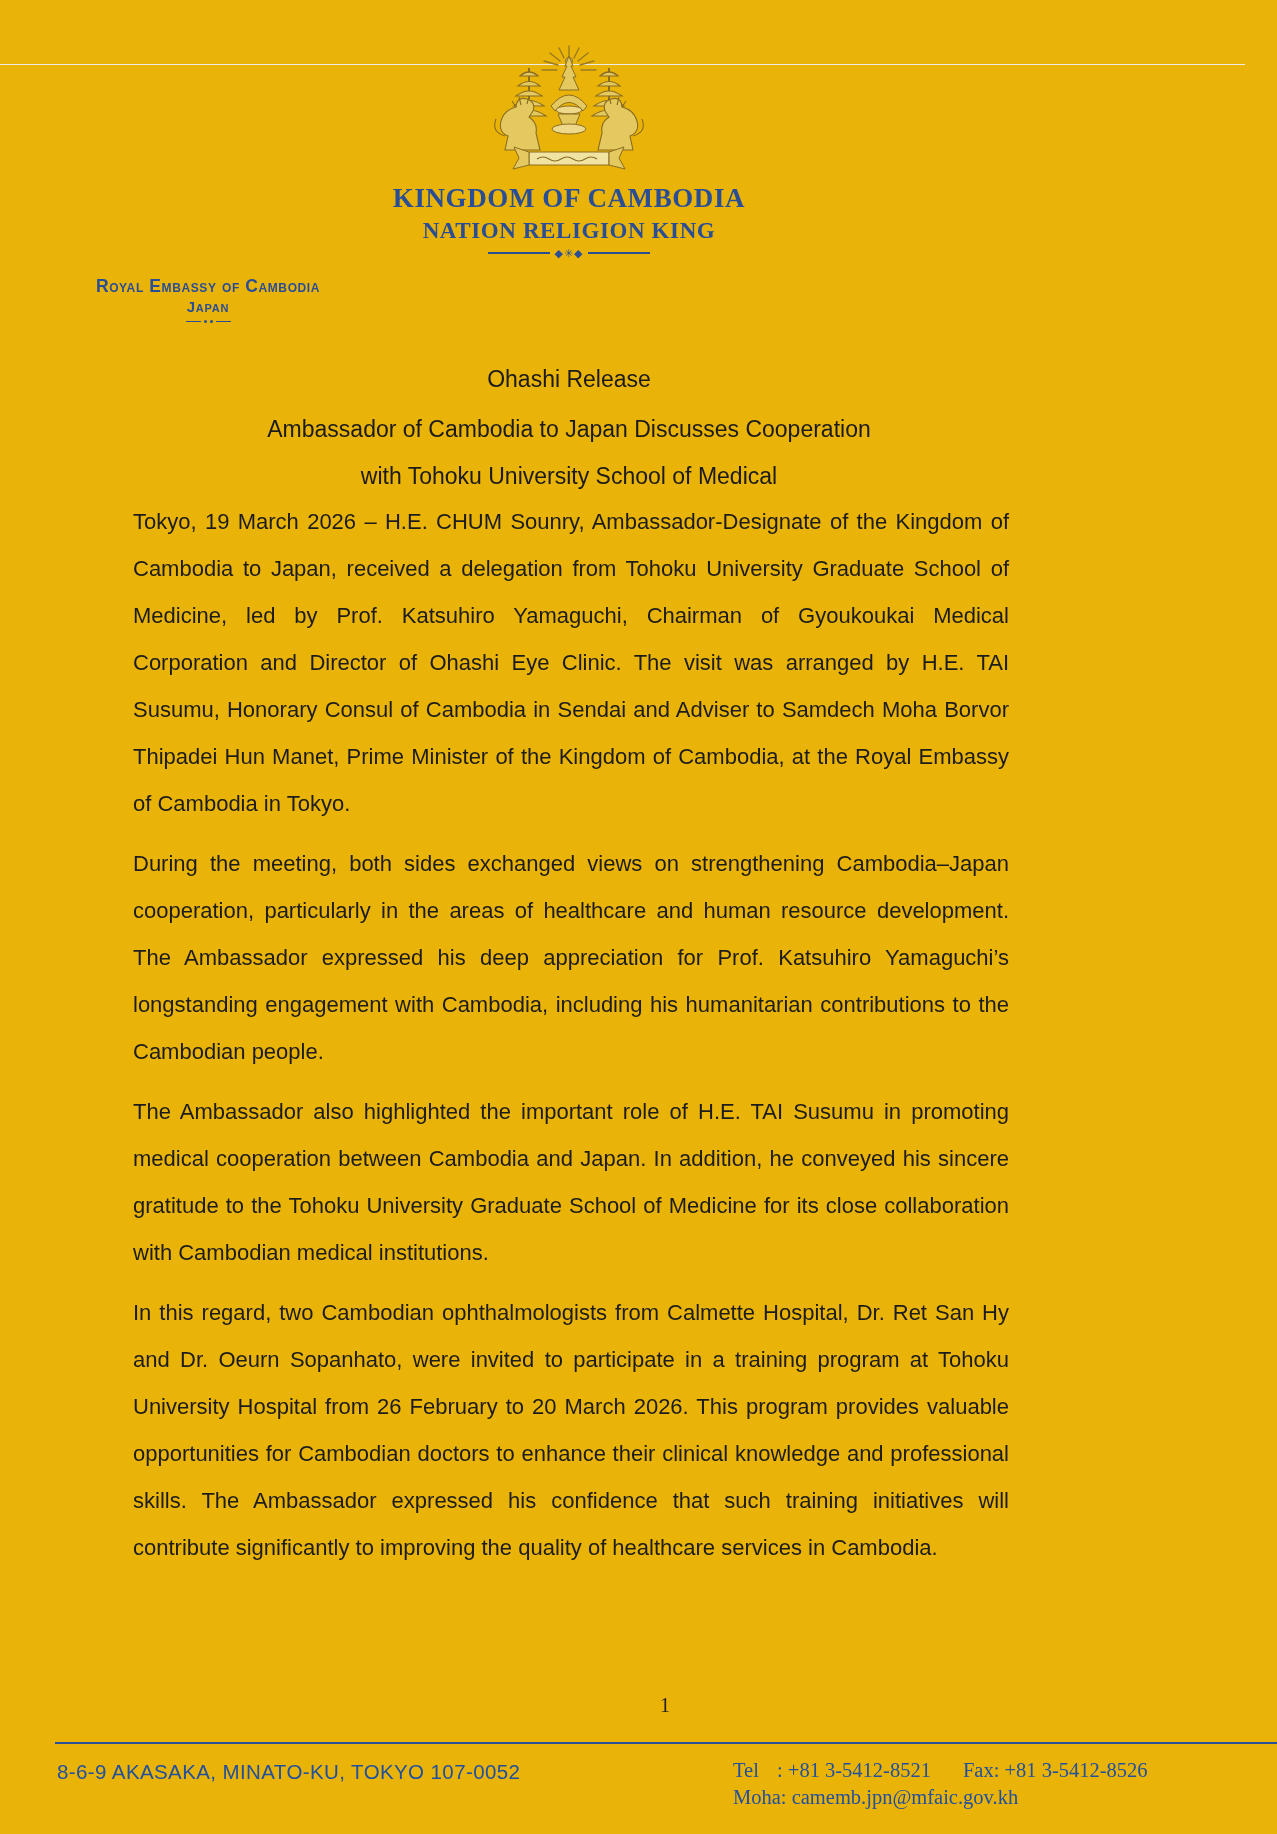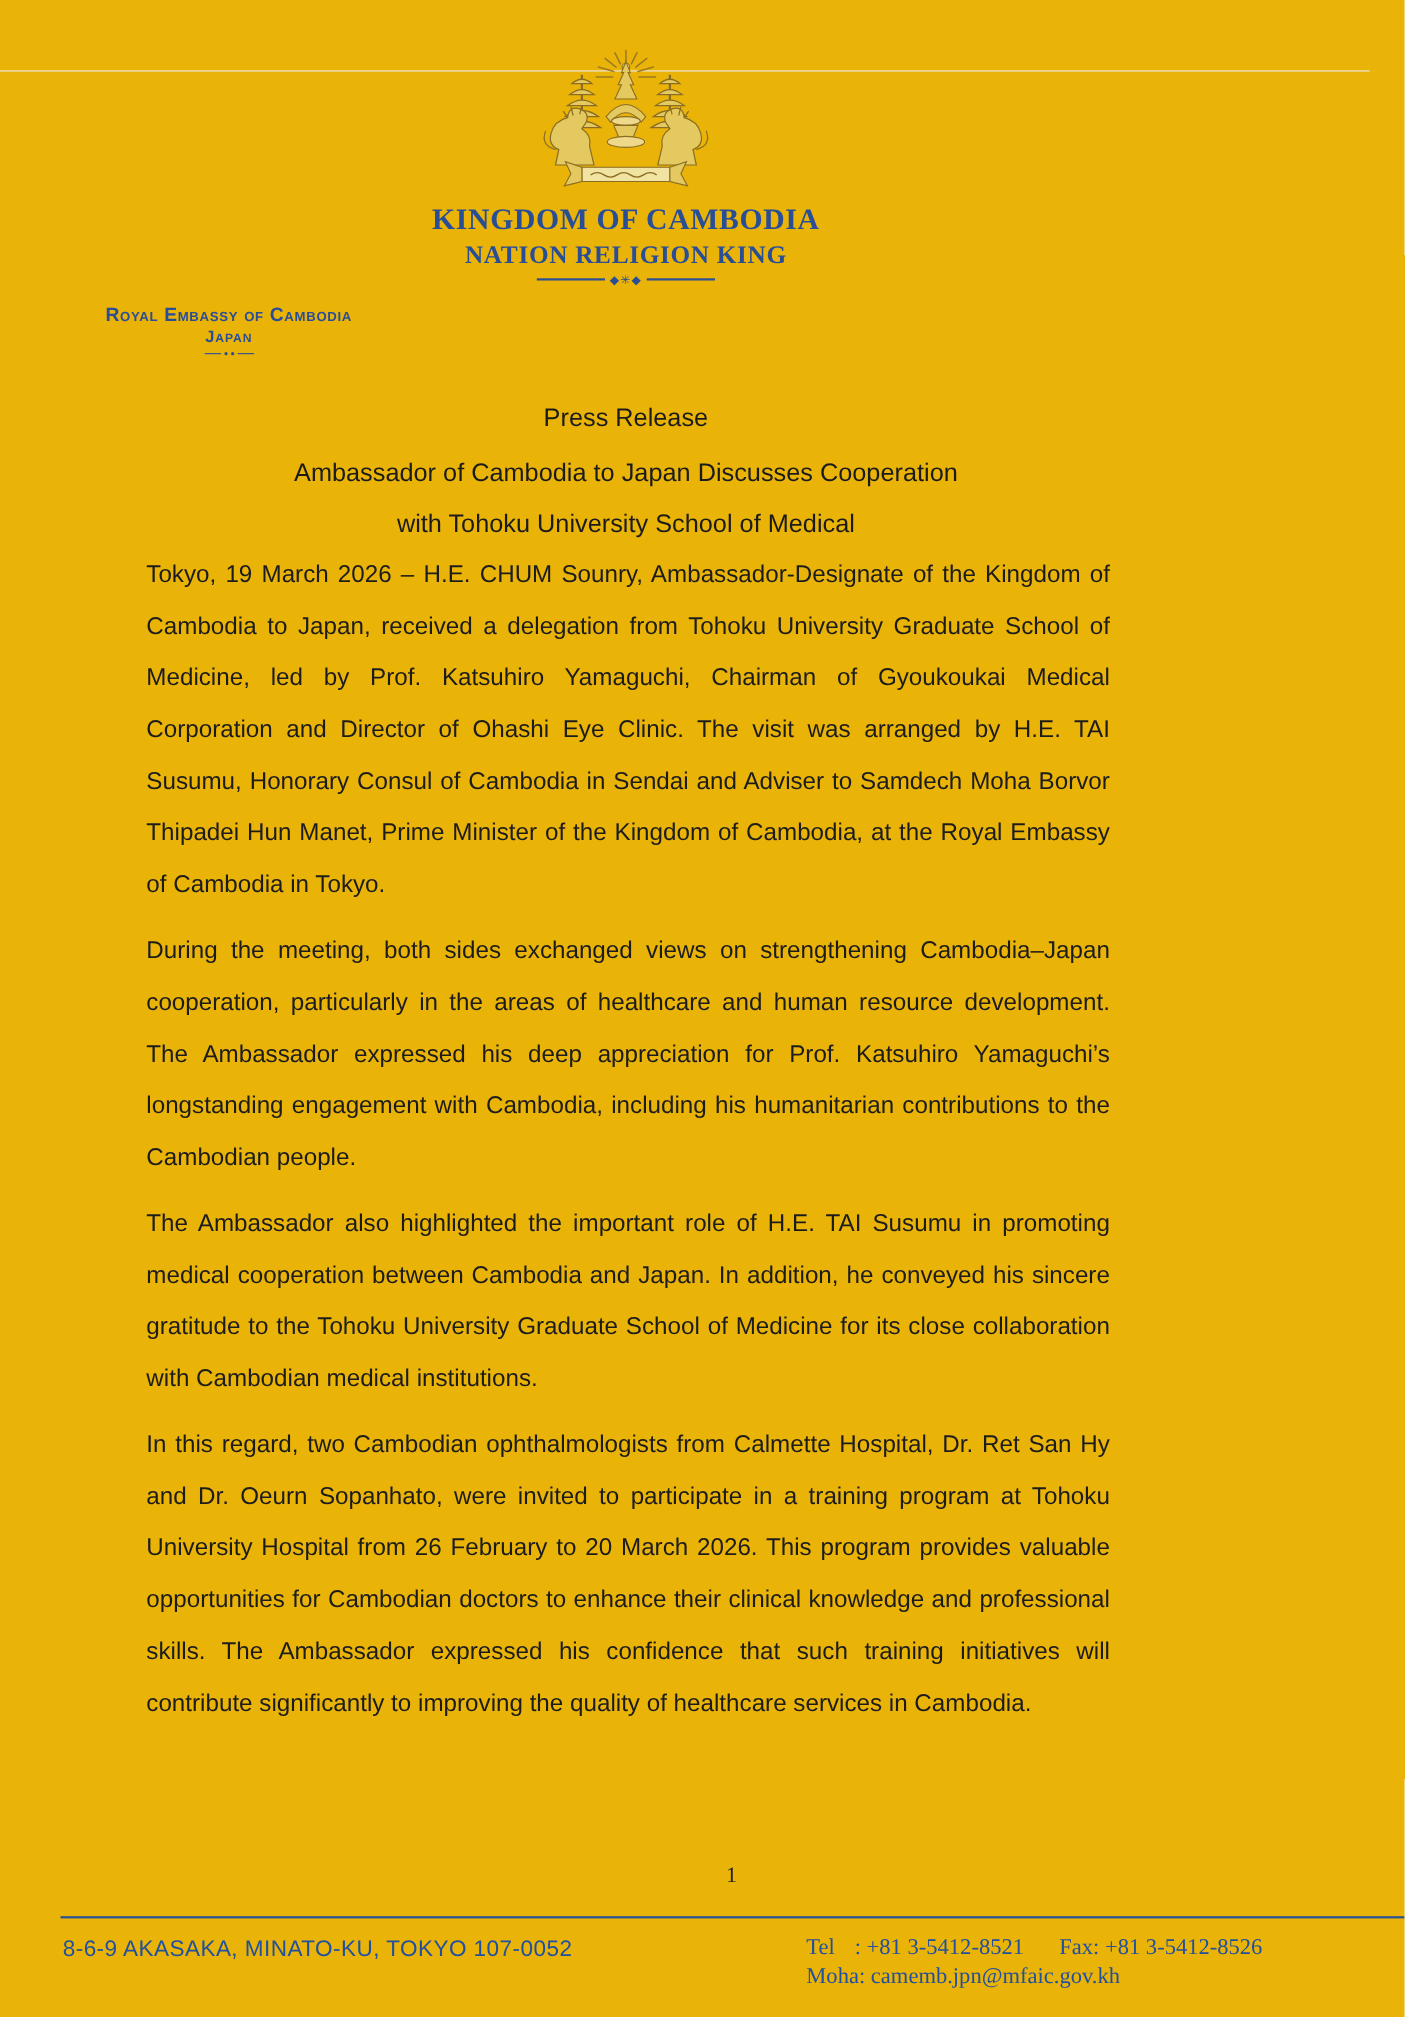--- a/index.html
+++ b/index.html
@@ -145,21 +145,21 @@
     <div class="embassy-l2">Japan</div>
     <div class="mini-orn">
       <span class="mln"></span>
       <span class="dot"></span>
       <span class="dot"></span>
       <span class="mln"></span>
     </div>
   </div>
 
   <div class="release">
-    <div class="pr">Press Release</div>
+    <div class="pr">Ohashi Release</div>
     <div class="h1">Ambassador of Cambodia to Japan Discusses Cooperation</div>
     <div class="h2">with Tohoku University School of Medical</div>
   </div>
 
   <div class="bodytext">
     <p>Tokyo, 19 March 2026 – H.E. CHUM Sounry, Ambassador-Designate of the Kingdom of Cambodia to Japan, received a delegation from Tohoku University Graduate School of Medicine, led by Prof. Katsuhiro Yamaguchi, Chairman of Gyoukoukai Medical Corporation and Director of Ohashi Eye Clinic. The visit was arranged by H.E. TAI Susumu, Honorary Consul of Cambodia in Sendai and Adviser to Samdech Moha Borvor Thipadei Hun Manet, Prime Minister of the Kingdom of Cambodia, at the Royal Embassy of Cambodia in Tokyo.</p>
     <p>During the meeting, both sides exchanged views on strengthening Cambodia–Japan cooperation, particularly in the areas of healthcare and human resource development. The Ambassador expressed his deep appreciation for Prof. Katsuhiro Yamaguchi’s longstanding engagement with Cambodia, including his humanitarian contributions to the Cambodian people.</p>
     <p>The Ambassador also highlighted the important role of H.E. TAI Susumu in promoting medical cooperation between Cambodia and Japan. In addition, he conveyed his sincere gratitude to the Tohoku University Graduate School of Medicine for its close collaboration with Cambodian medical institutions.</p>
     <p>In this regard, two Cambodian ophthalmologists from Calmette Hospital, Dr. Ret San Hy and Dr. Oeurn Sopanhato, were invited to participate in a training program at Tohoku University Hospital from 26 February to 20 March 2026. This program provides valuable opportunities for Cambodian doctors to enhance their clinical knowledge and professional skills. The Ambassador expressed his confidence that such training initiatives will contribute significantly to improving the quality of healthcare services in Cambodia.</p>
   </div>

